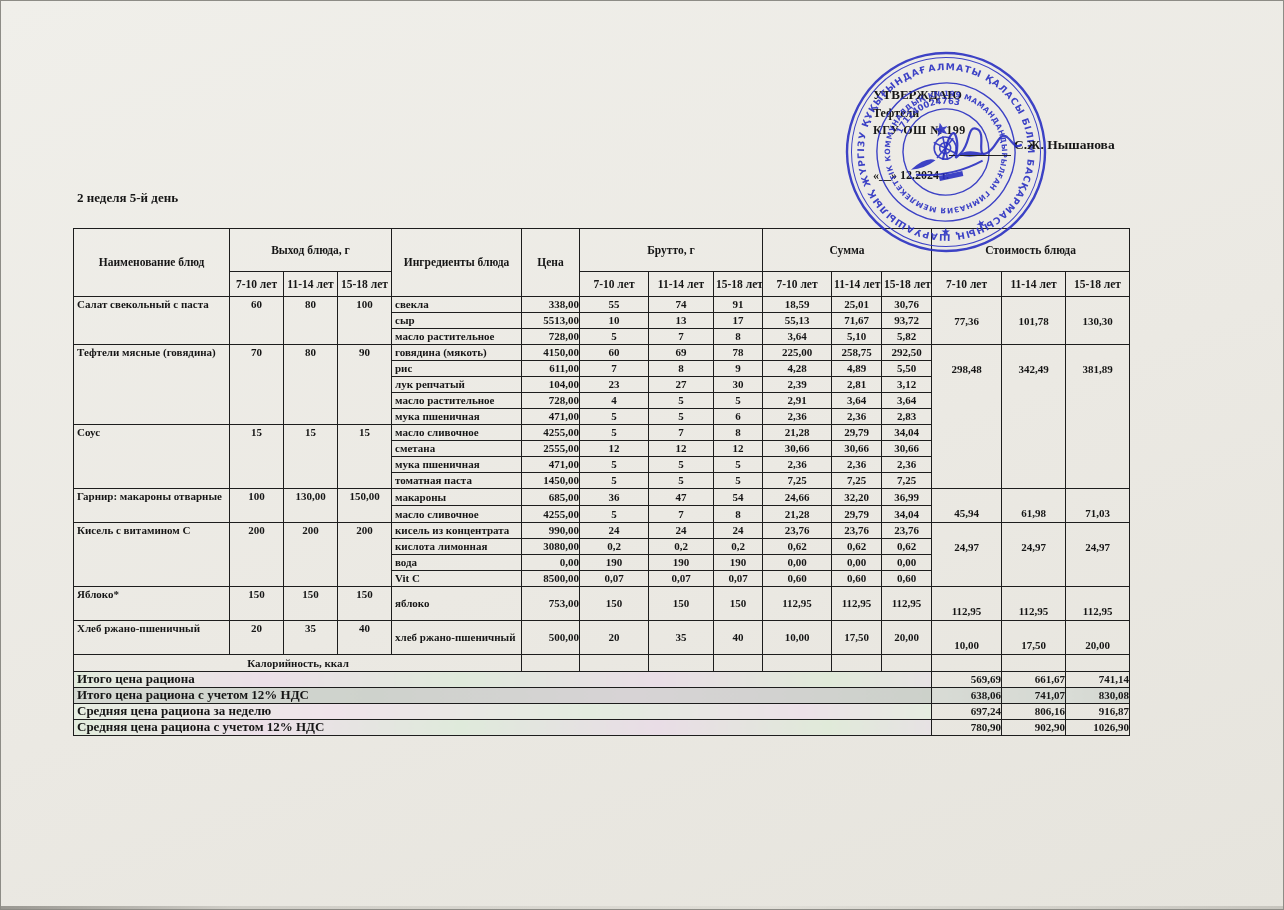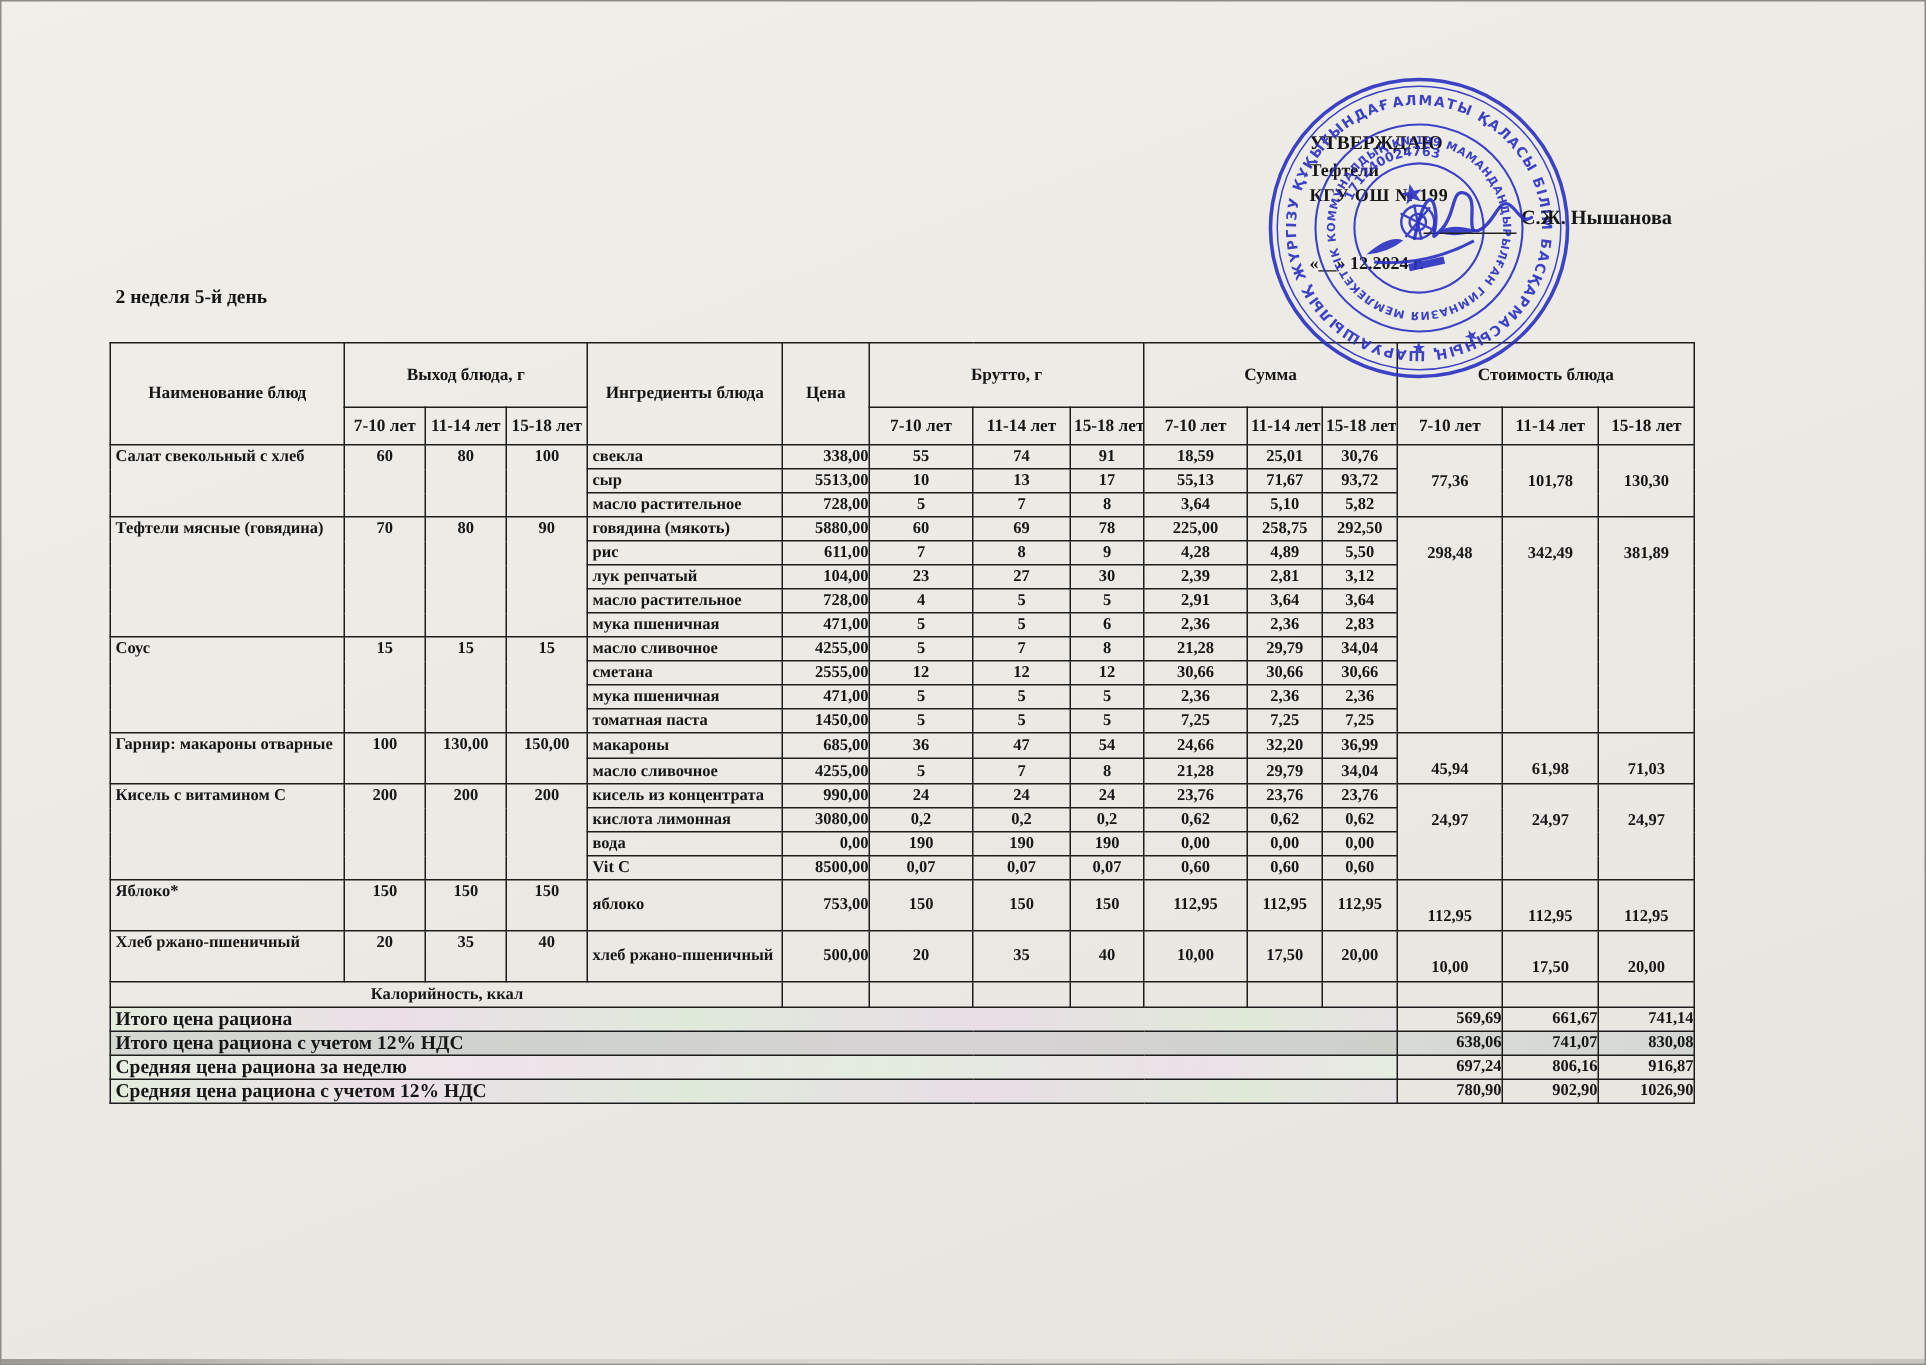--- a/index.html
+++ b/index.html
@@ -155,21 +155,21 @@
         <th>7-10 лет</th>
         <th>11-14 лет</th>
         <th>15-18 лет</th>
         <th>7-10 лет</th>
         <th>11-14 лет</th>
         <th>15-18 лет</th>
       </tr>
     </thead>
     <tbody>
         <tr>
-          <td rowspan="3" class="left span-top">Салат свекольный с хлеб</td>
+          <td rowspan="3" class="left span-top">Салат свекольный с паста</td>
           <td rowspan="3" class="span-top">60</td>
           <td rowspan="3" class="span-top">80</td>
           <td rowspan="3" class="span-top">100</td>
           <td class="left">свекла</td>
           <td class="num-r">338,00</td>
           <td>55</td>
           <td>74</td>
           <td>91</td>
           <td>18,59</td>
           <td>25,01</td>
@@ -197,21 +197,21 @@
           <td>3,64</td>
           <td>5,10</td>
           <td>5,82</td>
         </tr>
         <tr>
           <td rowspan="5" class="left span-top">Тефтели мясные (говядина)</td>
           <td rowspan="5" class="span-top">70</td>
           <td rowspan="5" class="span-top">80</td>
           <td rowspan="5" class="span-top">90</td>
           <td class="left">говядина (мякоть)</td>
-          <td class="num-r">5880,00</td>
+          <td class="num-r">4150,00</td>
           <td>60</td>
           <td>69</td>
           <td>78</td>
           <td>225,00</td>
           <td>258,75</td>
           <td>292,50</td>
           <td rowspan="9" class="cost-val">298,48</td>
           <td rowspan="9" class="cost-val">342,49</td>
           <td rowspan="9" class="cost-val">381,89</td>
         </tr>

